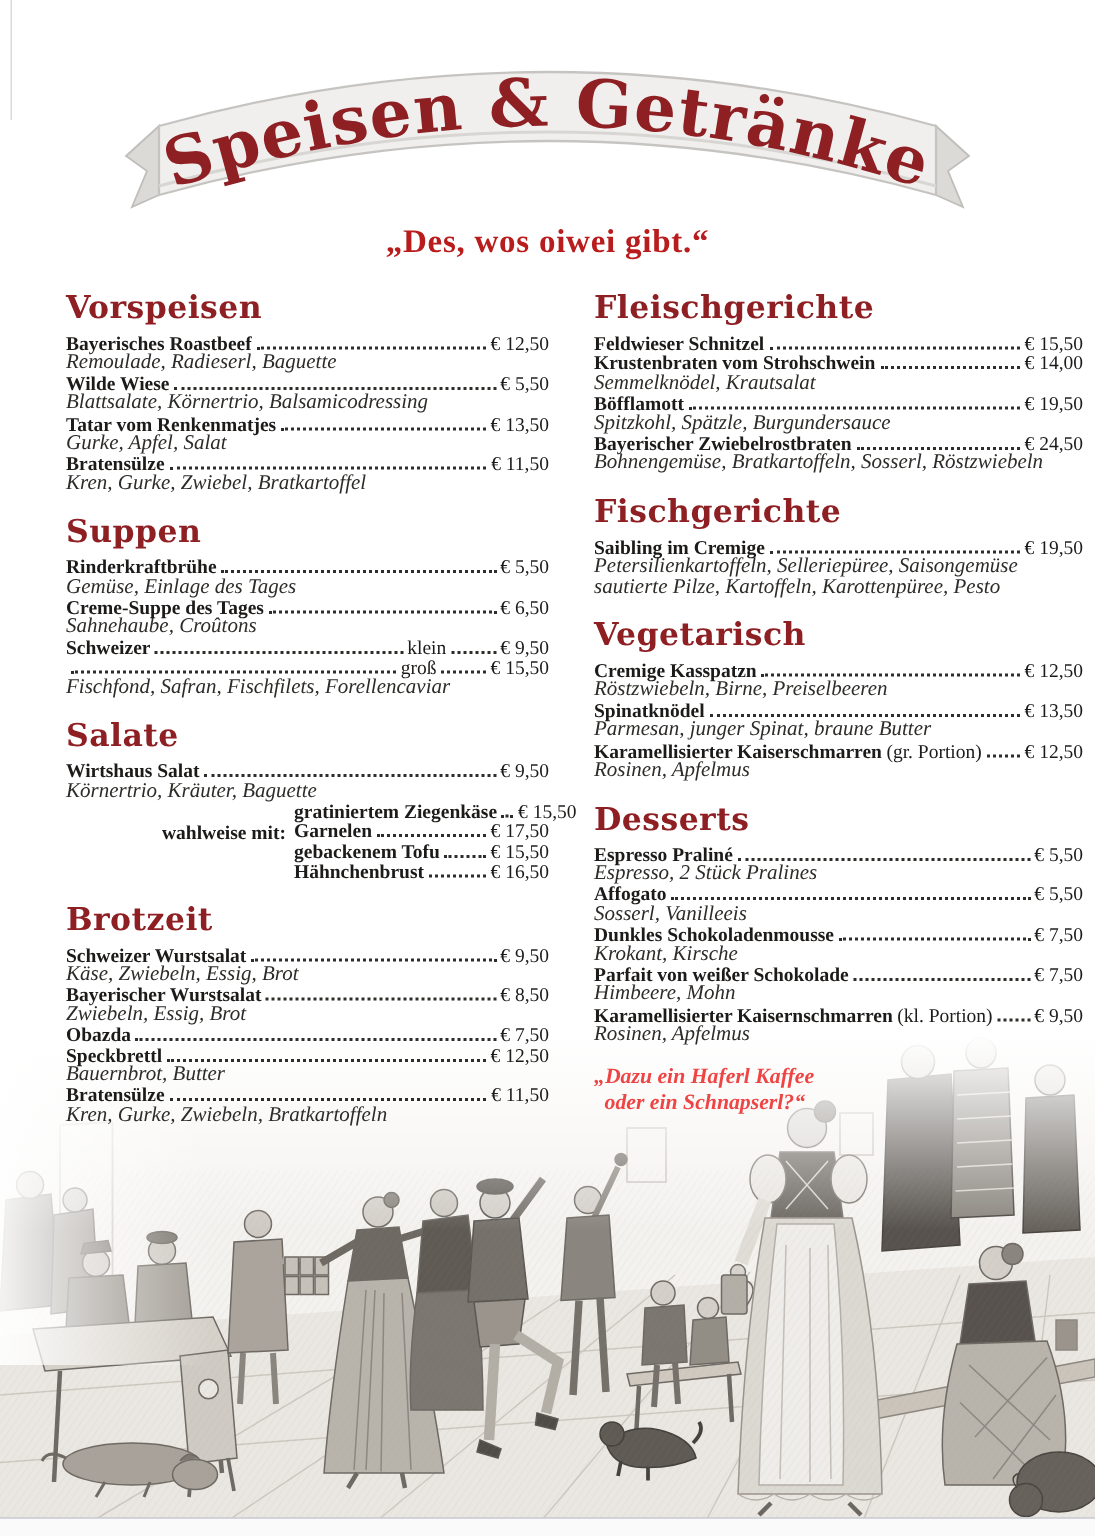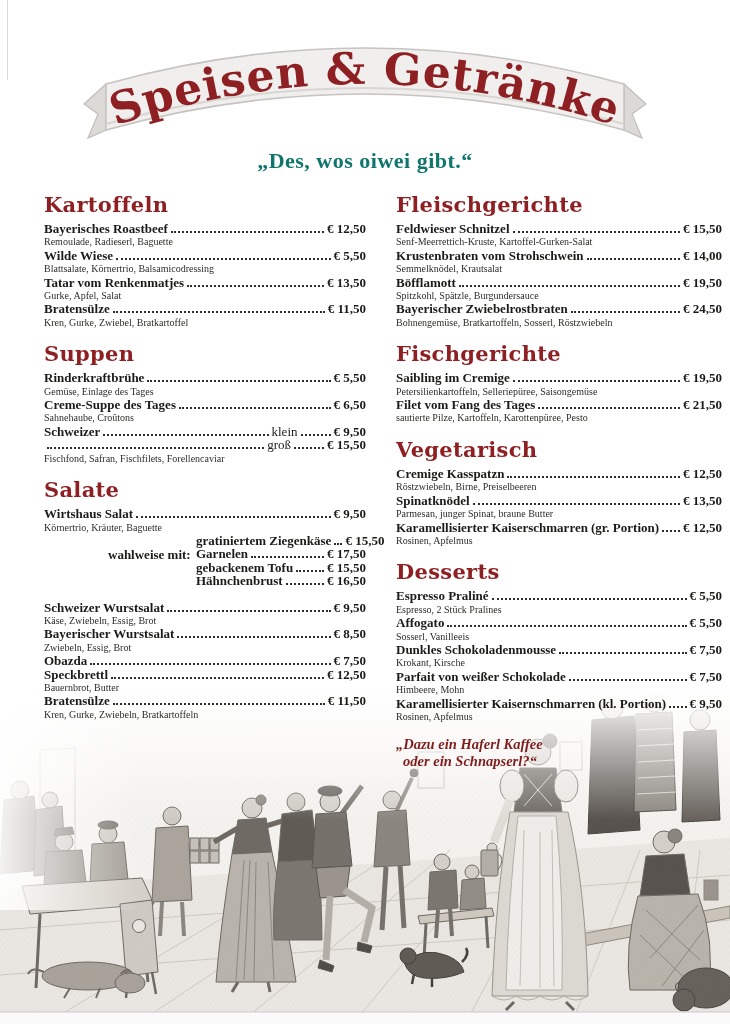--- a/index.html
+++ b/index.html
@@ -1,38 +1,38 @@
 <!DOCTYPE html>
 <html><head>
 <meta charset="utf-8">
 <style>
   html,body{margin:0;padding:0;background:#fff;}
   .page{position:relative;width:730px;height:1024px;background:#ffffff;overflow:hidden;
         font-family:"Liberation Serif",serif;color:#1d1b19;}
   .page::before{content:"";position:absolute;left:7px;top:0;width:1px;height:80px;background:#d9d9dc;}
   .banner-svg{position:absolute;left:78px;top:26px;width:574px;height:142px;}
   .subtitle{position:absolute;top:148px;left:0;width:730px;text-align:center;
-            font-size:22px;font-weight:bold;color:#0f766e;letter-spacing:.5px;}
+            font-size:22px;font-weight:bold;color:#b91c1c;letter-spacing:.5px;}
   .col{position:absolute;top:193px;z-index:2;}
   .col-left{left:44px;width:322px;}
   .col-right{left:396px;width:326px;}
   .menu-section{margin-bottom:13px;}
   .menu-section h2{font-family:"DejaVu Serif",serif;font-weight:bold;font-size:21px;
                    line-height:23px;margin:0 0 6px 0;color:#8e2024;letter-spacing:.3px;}
   .row{display:flex;align-items:baseline;line-height:13.4px;font-size:13px;}
   .iname{font-weight:bold;white-space:nowrap;}
-  .suffix{font-weight:bold;white-space:nowrap;margin-left:3px;}
+  .suffix{font-weight:normal;white-space:nowrap;margin-left:3px;}
   .dots{flex:1 1 auto;border-bottom:2px dotted #2f2d2a;margin:0 3px 2px 3px;min-width:8px;}
   .dots-fixed{flex:0 0 30px;border-bottom:2px dotted #2f2d2a;margin:0 3px 2px 3px;}
-  .price{font-weight:bold;white-space:nowrap;}
+  .price{font-weight:normal;white-space:nowrap;}
   .size-label{white-space:nowrap;}
-  .desc{font-size:10px;line-height:13.4px;color:#2e2c29;}
+  .desc{font-style:italic;font-size:14px;line-height:13.4px;color:#2e2c29;}
   .opt-row{display:flex;align-items:baseline;line-height:13.4px;font-size:13px;padding-left:152px;position:relative;}
   .opt-label{position:absolute;left:64px;top:14px;font-weight:bold;}
-  .quote{margin-top:6px;color:#7f1d1d;font-weight:bold;font-style:italic;
+  .quote{margin-top:6px;color:#ef4444;font-weight:bold;font-style:italic;
          font-size:14.5px;line-height:17px;}
   .quote .l2{padding-left:7px;}
   .illustration{position:absolute;left:0;top:690px;width:730px;height:334px;z-index:1;}
 </style>
 </head>
 <body>
 
 <div class="page">
 
   <svg class="banner-svg" viewBox="0 0 574 142">
@@ -44,21 +44,21 @@
     <text font-family="&quot;DejaVu Serif&quot;, serif" font-size="44" font-weight="bold" fill="#8e2024" text-anchor="middle" letter-spacing="1">
       <textPath href="#bannerArc" startOffset="50%">Speisen &amp; Getränke</textPath>
     </text>
   </svg>
 
   <div class="subtitle">„Des, wos oiwei gibt.“</div>
 
   <div class="col col-left">
     <div id="sections-left">
         <section class="menu-section">
-          <h2>Kartoffeln</h2>
+          <h2>Vorspeisen</h2>
           <div class="row">
             <span class="iname">Bayerisches Roastbeef</span>
             <span class="dots"></span>
             <span class="price">€ 12,50</span>
           </div>
           <div class="desc">Remoulade, Radieserl, Baguette</div>
           <div class="row">
             <span class="iname">Wilde Wiese</span>
             <span class="dots"></span>
             <span class="price">€ 5,50</span>
@@ -130,20 +130,21 @@
             <span class="dots"></span>
             <span class="price">€ 15,50</span>
           </div>
           <div class="opt-row">
             <span class="iname">Hähnchenbrust</span>
             <span class="dots"></span>
             <span class="price">€ 16,50</span>
           </div>
         </section>
         <section class="menu-section">
+          <h2>Brotzeit</h2>
           <div class="row">
             <span class="iname">Schweizer Wurstsalat</span>
             <span class="dots"></span>
             <span class="price">€ 9,50</span>
           </div>
           <div class="desc">Käse, Zwiebeln, Essig, Brot</div>
           <div class="row">
             <span class="iname">Bayerischer Wurstsalat</span>
             <span class="dots"></span>
             <span class="price">€ 8,50</span>
@@ -172,21 +173,20 @@
 
   <div class="col col-right">
     <div id="sections-right">
         <section class="menu-section">
           <h2>Fleischgerichte</h2>
           <div class="row">
             <span class="iname">Feldwieser Schnitzel</span>
             <span class="dots"></span>
             <span class="price">€ 15,50</span>
           </div>
-          <div class="desc">Senf-Meerrettich-Kruste, Kartoffel-Gurken-Salat</div>
           <div class="row">
             <span class="iname">Krustenbraten vom Strohschwein</span>
             <span class="dots"></span>
             <span class="price">€ 14,00</span>
           </div>
           <div class="desc">Semmelknödel, Krautsalat</div>
           <div class="row">
             <span class="iname">Böfflamott</span>
             <span class="dots"></span>
             <span class="price">€ 19,50</span>
@@ -200,25 +200,20 @@
           <div class="desc">Bohnengemüse, Bratkartoffeln, Sosserl, Röstzwiebeln</div>
         </section>
         <section class="menu-section">
           <h2>Fischgerichte</h2>
           <div class="row">
             <span class="iname">Saibling im Cremige</span>
             <span class="dots"></span>
             <span class="price">€ 19,50</span>
           </div>
           <div class="desc">Petersilienkartoffeln, Selleriepüree, Saisongemüse</div>
-          <div class="row">
-            <span class="iname">Filet vom Fang des Tages</span>
-            <span class="dots"></span>
-            <span class="price">€ 21,50</span>
-          </div>
           <div class="desc">sautierte Pilze, Kartoffeln, Karottenpüree, Pesto</div>
         </section>
         <section class="menu-section">
           <h2>Vegetarisch</h2>
           <div class="row">
             <span class="iname">Cremige Kasspatzn</span>
             <span class="dots"></span>
             <span class="price">€ 12,50</span>
           </div>
           <div class="desc">Röstzwiebeln, Birne, Preiselbeeren</div>

